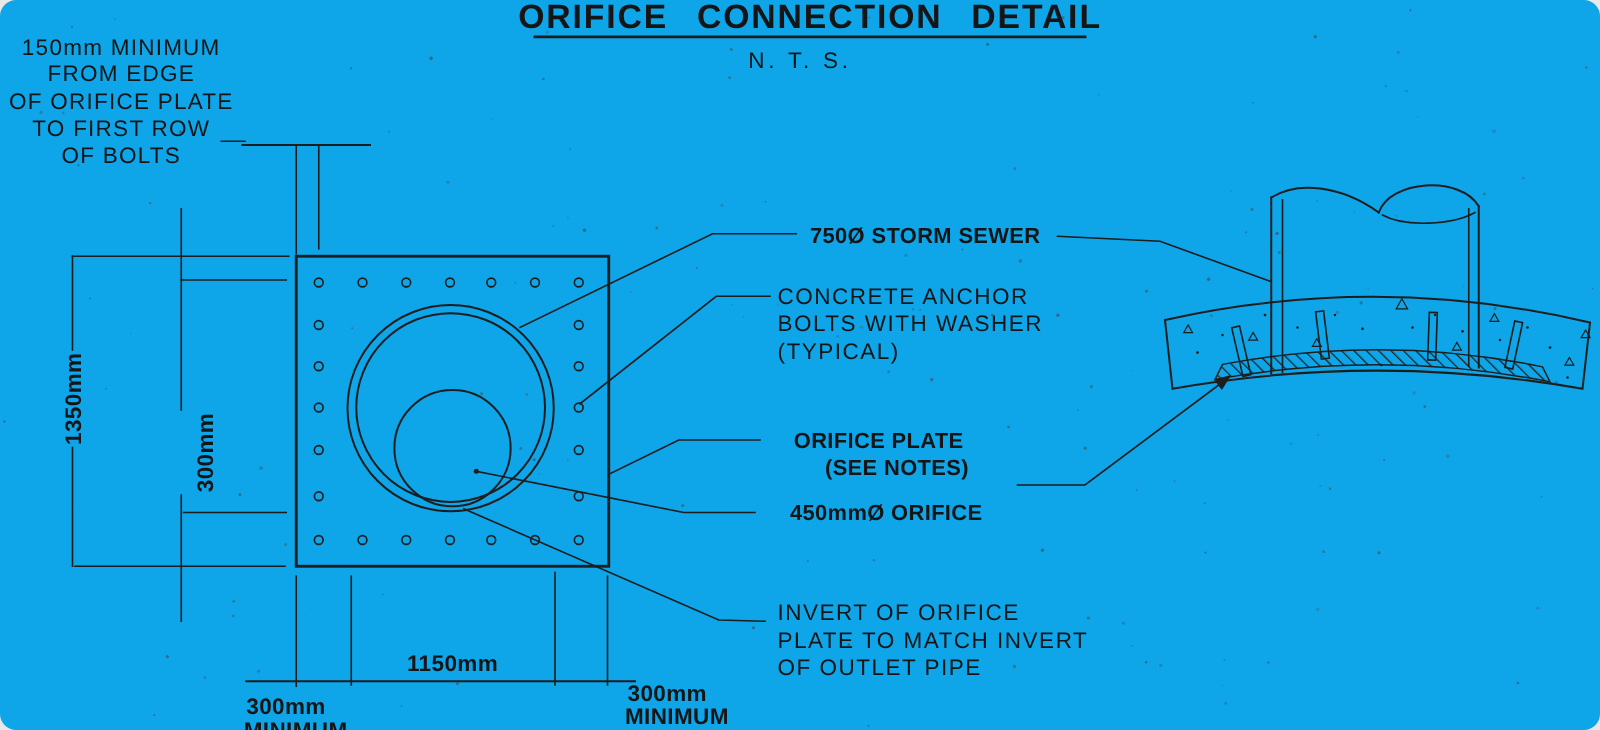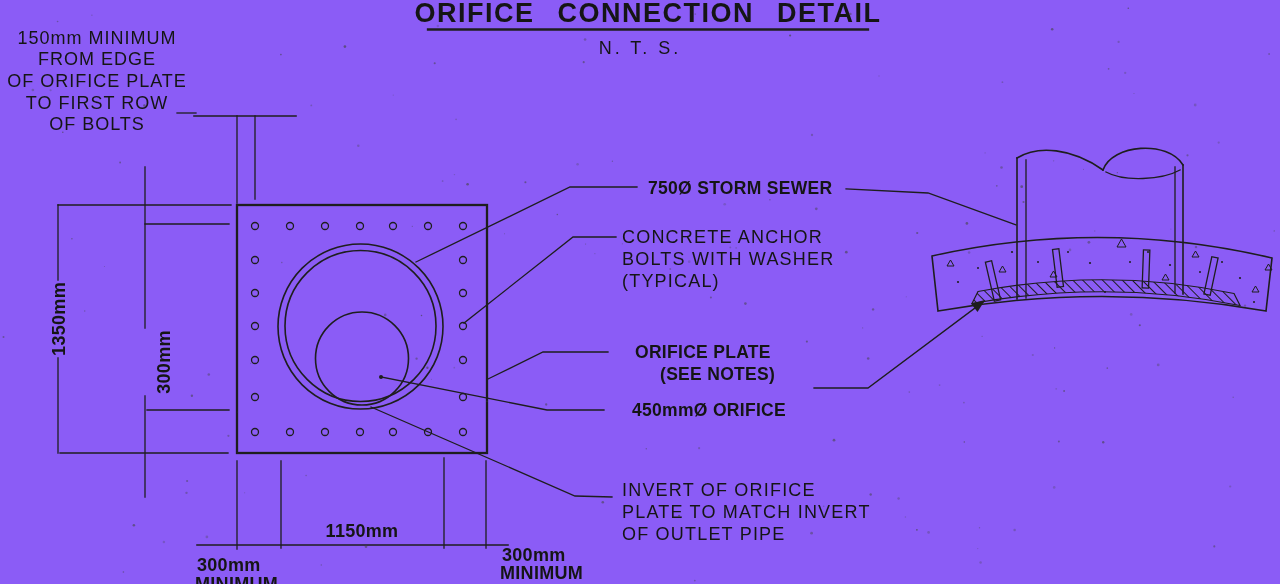--- a/index.html
+++ b/index.html
@@ -1,16 +1,16 @@
 <!DOCTYPE html>
 <html><head>
 <meta charset="utf-8">
 <style>
   html,body{margin:0;padding:0;background:#e8e8e8;}
-  .page{position:relative;width:1280px;height:584px;background:#8b5cf6;overflow:hidden;margin:0 auto;}
+  .page{position:relative;width:1280px;height:584px;background:#0ea5e9;overflow:hidden;margin:0 auto;border-radius:13px;}
   svg{display:block;}
   .ln{stroke:#1e1e1e;stroke-width:1.6;fill:none;stroke-linecap:square;}
   .ln-thick{stroke-width:2.3;}
   .ln-thin{stroke-width:1.3;}
   text{fill:#151515;font-family:"Liberation Sans","DejaVu Sans",sans-serif;}
   .t-title{font-size:27px;font-weight:600;letter-spacing:1.5px;word-spacing:14px;}
   .t-nts{font-size:18px;letter-spacing:3px;}
   .t-note{font-size:18px;letter-spacing:1px;}
   .t-light{font-size:18px;letter-spacing:1.2px;}
   .t-bold{font-size:17.5px;font-weight:700;letter-spacing:0.3px;}

